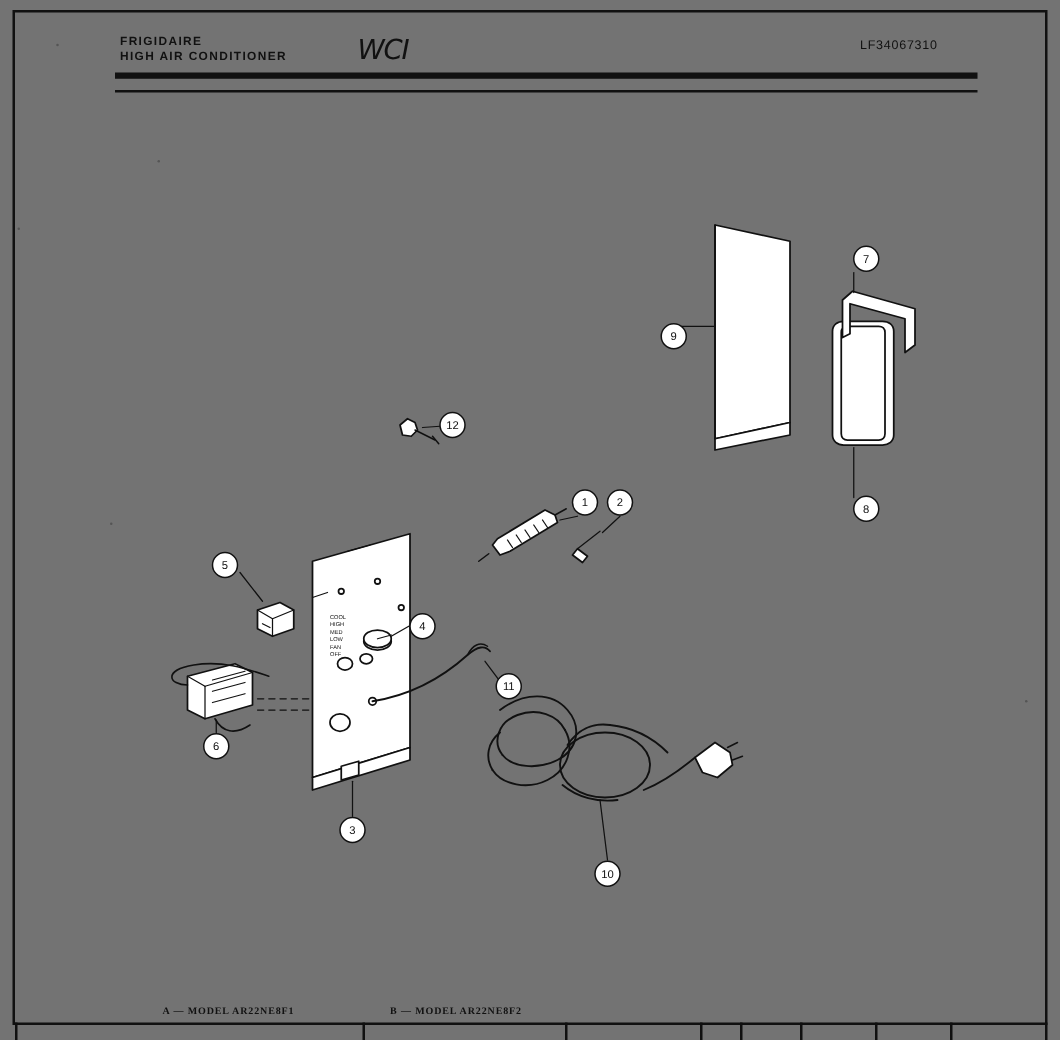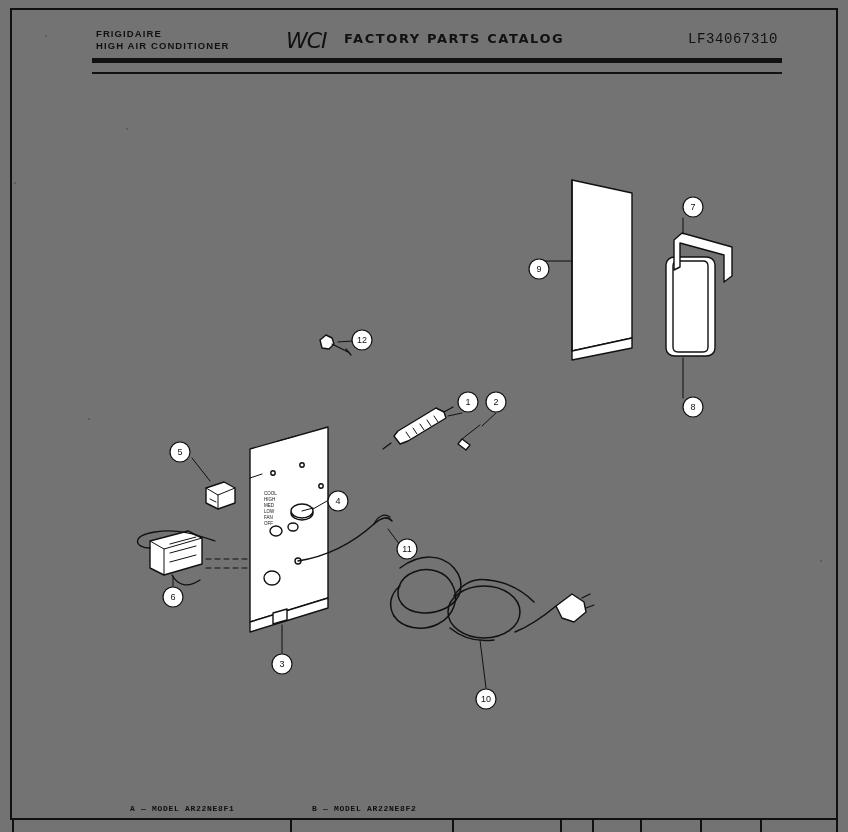--- a/index.html
+++ b/index.html
@@ -58,23 +58,23 @@
     top: 31px;
     font-size: 13px;
     font-weight: bold;
     letter-spacing: 1.6px;
     font-family: "DejaVu Sans", sans-serif;
   }
   .docnum {
     position: absolute;
     left: 688px;
     top: 31px;
-    font-size: 14px;
+    font-size: 10px;
     letter-spacing: 0.6px;
-    font-family: Liberation Mono, monospace;
+    font-family: Liberation Sans, sans-serif;
   }
   .rule1 {
     position: absolute;
     left: 92px;
     top: 58px;
     width: 690px;
     height: 5px;
     background: #111;
   }
   .rule2 {
@@ -93,21 +93,21 @@
     width: 828px;
     height: 812px;
   }
   
   .note {
     position: absolute;
     font-size: 8px;
     font-weight: bold;
     letter-spacing: 0.7px;
     white-space: pre;
-    font-family: Liberation Mono, monospace;
+    font-family: Liberation Serif, serif;
   }
   .note-a { left: 130px; top: 804px; }
   .note-b { left: 312px; top: 804px; }
   
   .btable {
     position: absolute;
     left: 12px;
     top: 818px;
     width: 824px;
     height: 14px;
@@ -130,21 +130,20 @@
 </head>
 <body>
 
 <div id="page">
 
   <div class="frame"></div>
 
   <div class="brand"><span>FRIGIDAIRE</span><br><span>HIGH AIR CONDITIONER</span></div>
 
   <div class="wci">WCI</div>
-  <div class="catalog">FACTORY PARTS CATALOG</div>
   <div class="docnum">LF34067310</div>
 
   <div class="rule1"></div>
   <div class="rule2"></div>
 
   <div class="speck" style="left:45px; top:35px;"></div>
   <div class="speck" style="left:126px; top:128px;"></div>
   <div class="speck" style="left:14px; top:182px;"></div>
   <div class="speck" style="left:88px; top:418px;"></div>
   <div class="speck" style="left:820px; top:560px;"></div>

